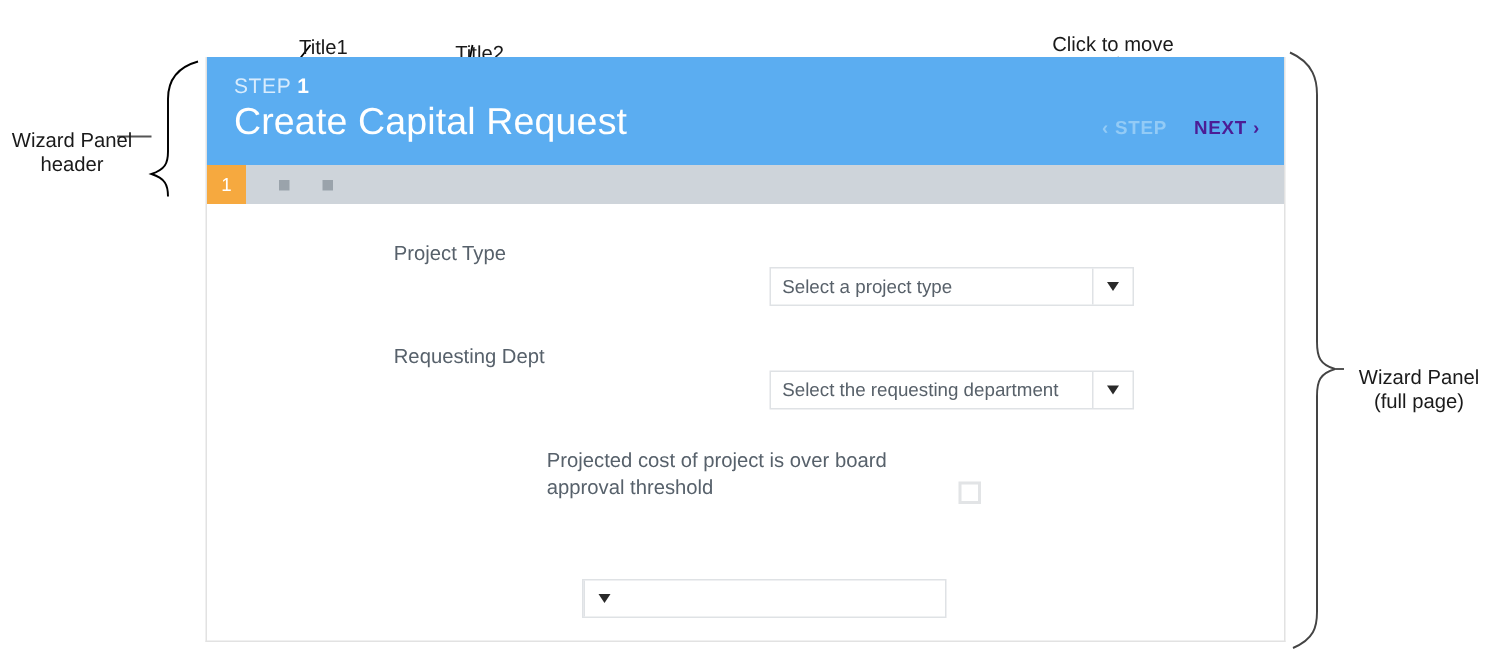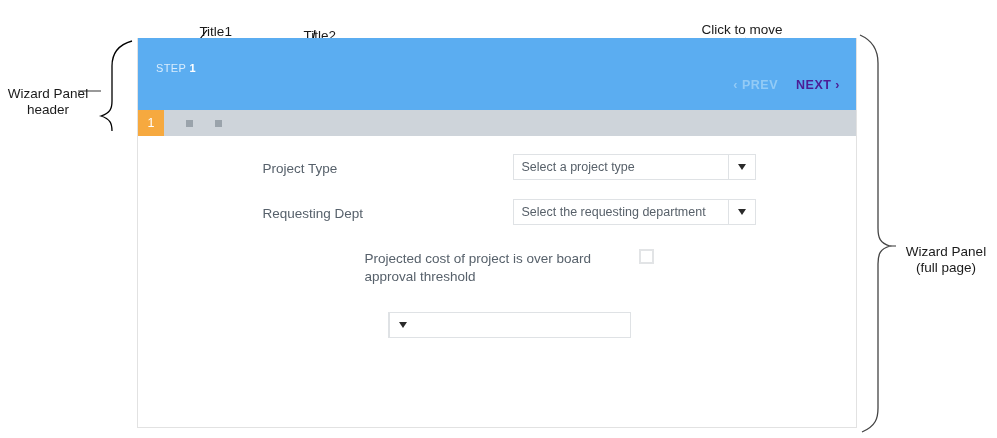--- a/index.html
+++ b/index.html
@@ -54,24 +54,24 @@
     background: #5bade f;
     background: #5badf0;
     position: relative;
     box-sizing: border-box;
     padding: 11px 0 0 18px;
   }
   #panel-header {
     background: #5badf1;
   }
   .step-eyebrow {
-    font-size: 11px;
+    font-size: 14px;
     letter-spacing: 0.4px;
     color: #d8ecfd;
-    margin: 13px 0 1px 0;
+    margin: 0 0 1px 0;
   }
   .step-eyebrow .step-num {
     color: #ffffff;
     font-weight: bold;
   }
   .panel-title {
     font-size: 25px;
     color: #ffffff;
     font-weight: normal;
     margin: 0;
@@ -142,21 +142,21 @@
   }
   .form-row.row-check { margin-bottom: 26px; gap: 24px; }
   .field-label {
     width: 250px;
     font-size: 13.5px;
     color: #57616b;
     line-height: 18px;
     padding-top: 6px;
     flex: 0 0 auto;
   }
-  .field-control { flex: 0 0 auto; }
+  .field-control { flex: 0 0 auto; margin-top: 24px; }
 
   .select-box {
     width: 243px;
     height: 26px;
     border: 1px solid #dfe2e5;
     background: #ffffff;
     display: flex;
     align-items: stretch;
     box-sizing: border-box;
     cursor: pointer;
@@ -255,23 +255,24 @@
 (full page)</span>
 </div>
 
 <div id="wizard-panel">
 
   <div id="panel-header">
     <div class="step-eyebrow">
       <span>STEP</span>
       <span class="step-num">1</span>
     </div>
+    <h1 class="panel-title">Create Capital Request</h1>
 
     <div class="nav-group">
-      <button class="nav-btn nav-prev">‹ PREV</button>
+      <button class="nav-btn nav-prev">‹ STEP</button>
       <button class="nav-btn nav-next">NEXT ›</button>
     </div>
   </div>
 
   <div id="progress-bar">
     <div class="step-current">1</div>
     <div class="step-dot"></div>
     <div class="step-dot"></div>
   </div>
 

